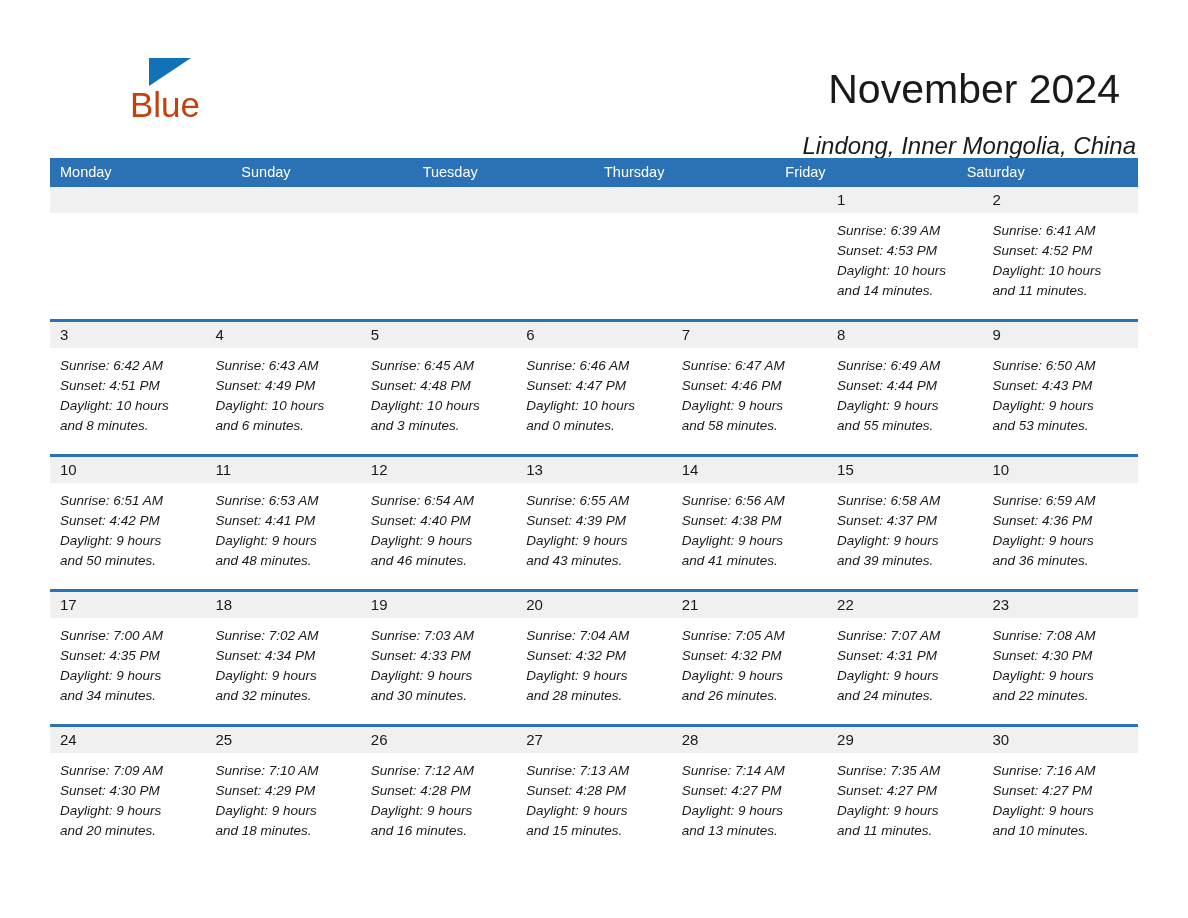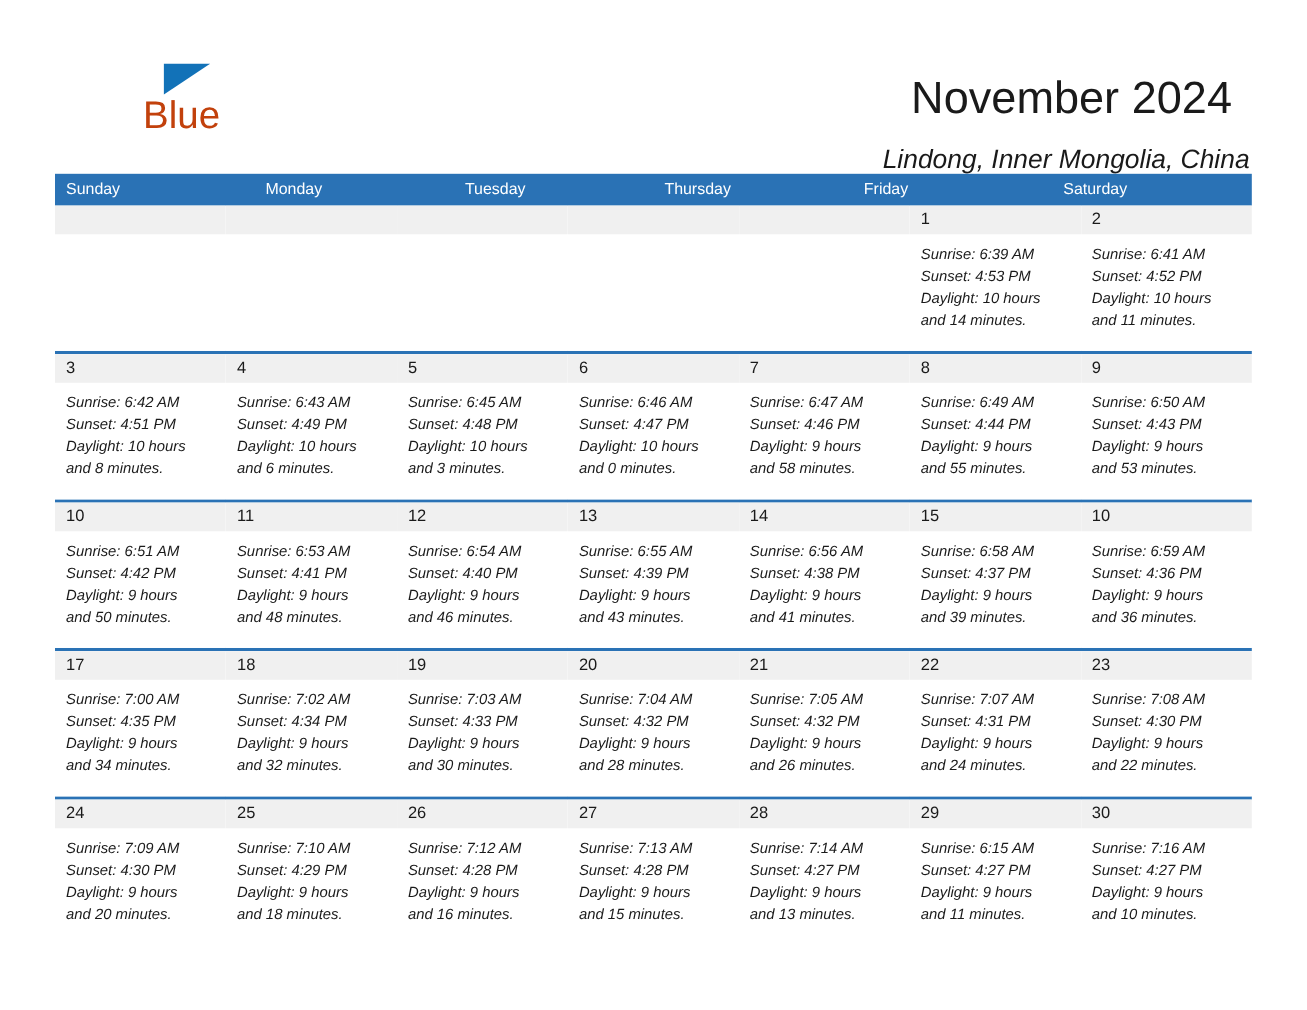--- a/index.html
+++ b/index.html
@@ -173,22 +173,22 @@
 
     <div class="title-block">
       <h1 class="month-title">November 2024</h1>
       <h2 class="location-title">Lindong, Inner Mongolia, China</h2>
     </div>
 
   </div>
 
   <div class="calendar">
     <div class="weekday-row">
+        <div class="weekday">Monday</div>
         <div class="weekday">Sunday</div>
-        <div class="weekday">Monday</div>
         <div class="weekday">Tuesday</div>
         <div class="weekday">Thursday</div>
         <div class="weekday">Friday</div>
         <div class="weekday">Saturday</div>
       </div>
     <div class="weeks">
         <div class="week-row">
           <div class="week-cells">
             <div class="day-cell empty">
               <div class="day-number-band">
@@ -542,21 +542,21 @@
                 <div class="day-line">Sunset: 4:27 PM</div>
                 <div class="day-line">Daylight: 9 hours</div>
                 <div class="day-line">and 13 minutes.</div>
               </div>
             </div>
             <div class="day-cell">
               <div class="day-number-band">
                 <span class="day-number">29</span>
               </div>
               <div class="day-body">
-                <div class="day-line">Sunrise: 6:15 AM</div>
+                <div class="day-line">Sunrise: 7:35 AM</div>
                 <div class="day-line">Sunset: 4:27 PM</div>
                 <div class="day-line">Daylight: 9 hours</div>
                 <div class="day-line">and 11 minutes.</div>
               </div>
             </div>
             <div class="day-cell">
               <div class="day-number-band">
                 <span class="day-number">30</span>
               </div>
               <div class="day-body">

